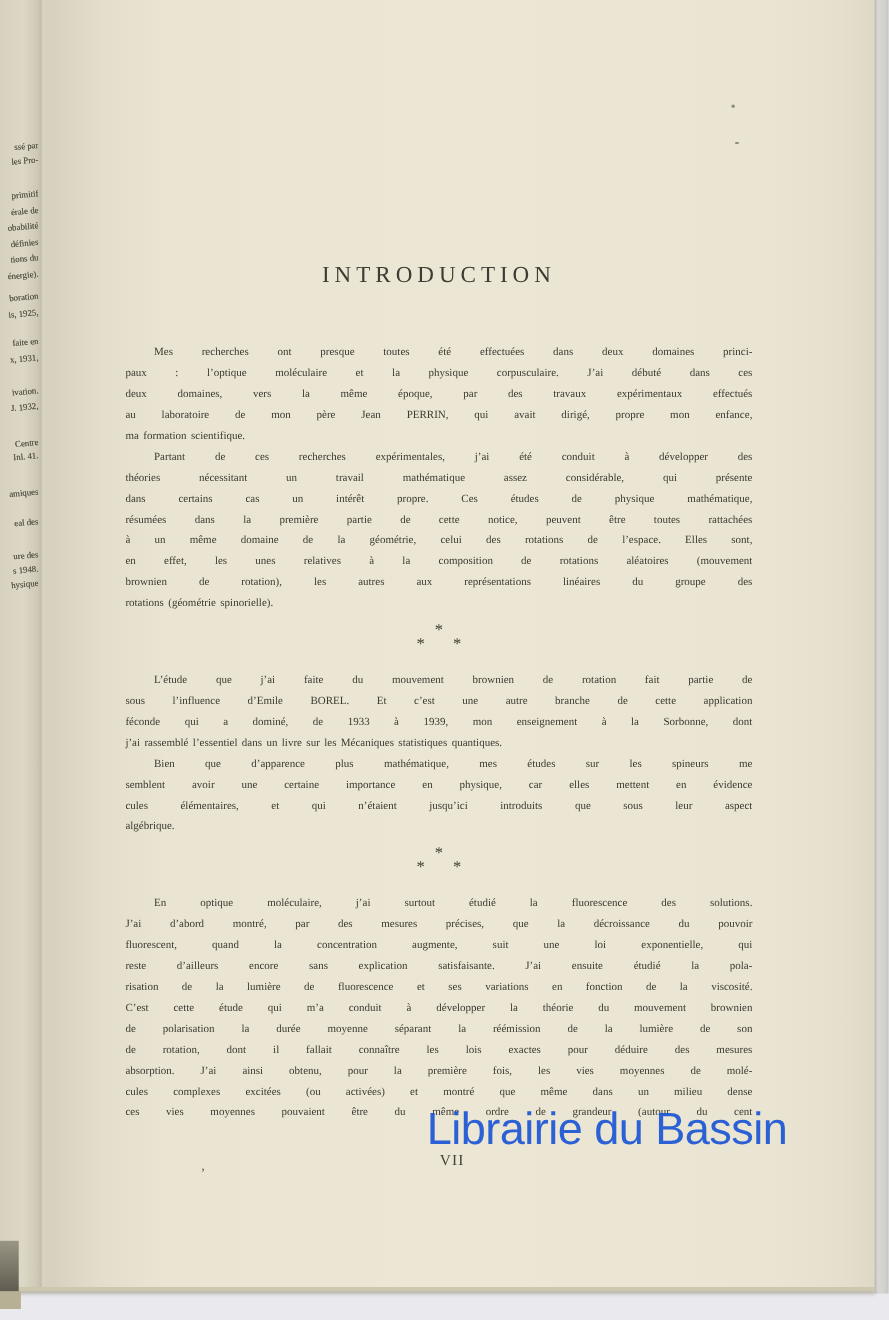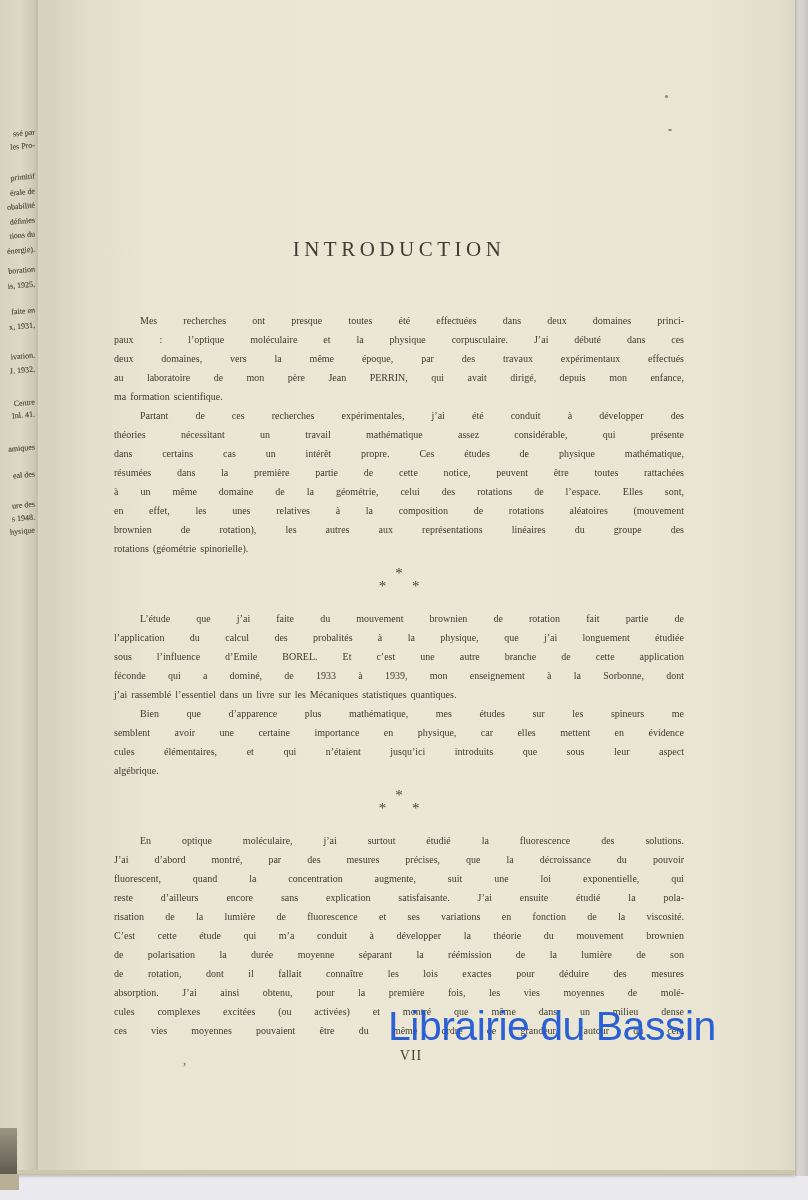--- a/index.html
+++ b/index.html
@@ -93,21 +93,21 @@
       <div class="frag" style="top:527px">hysique</div>
     </div>
 
     <div class="text-block">
       <h1 class="title">INTRODUCTION</h1>
 
       <div class="para p1">
         <div class="ln first">Mes recherches ont presque toutes été effectuées dans deux domaines princi-</div>
         <div class="ln">paux : l’optique moléculaire et la physique corpusculaire. J’ai débuté dans ces</div>
         <div class="ln">deux domaines, vers la même époque, par des travaux expérimentaux effectués</div>
-        <div class="ln">au laboratoire de mon père Jean PERRIN, qui avait dirigé, depuis mon enfance,</div>
+        <div class="ln">au laboratoire de mon père Jean PERRIN, qui avait dirigé, propre mon enfance,</div>
         <div class="ln end">ma formation scientifique.</div>
       </div>
 
       <div class="para">
         <div class="ln first">Partant de ces recherches expérimentales, j’ai été conduit à développer des</div>
         <div class="ln">théories nécessitant un travail mathématique assez considérable, qui présente</div>
         <div class="ln">dans certains cas un intérêt propre. Ces études de physique mathématique,</div>
         <div class="ln">résumées dans la première partie de cette notice, peuvent être toutes rattachées</div>
         <div class="ln">à un même domaine de la géométrie, celui des rotations de l’espace. Elles sont,</div>
         <div class="ln">en effet, les unes relatives à la composition de rotations aléatoires (mouvement</div>
@@ -115,21 +115,20 @@
         <div class="ln end">rotations (géométrie spinorielle).</div>
       </div>
 
       <div class="asterism">
         <span class="top">*</span>
         <span class="bottom">* *</span>
       </div>
 
       <div class="para">
         <div class="ln first">L’étude que j’ai faite du mouvement brownien de rotation fait partie de</div>
-        <div class="ln">l’application du calcul des probalités à la physique, que j’ai longuement étudiée</div>
         <div class="ln">sous l’influence d’Emile BOREL. Et c’est une autre branche de cette application</div>
         <div class="ln">féconde qui a dominé, de 1933 à 1939, mon enseignement à la Sorbonne, dont</div>
         <div class="ln end">j’ai rassemblé l’essentiel dans un livre sur les Mécaniques statistiques quantiques.</div>
       </div>
 
       <div class="para">
         <div class="ln first">Bien que d’apparence plus mathématique, mes études sur les spineurs me</div>
         <div class="ln">semblent avoir une certaine importance en physique, car elles mettent en évidence</div>
         <div class="ln">cules élémentaires, et qui n’étaient jusqu’ici introduits que sous leur aspect</div>
         <div class="ln end">algébrique.</div>

